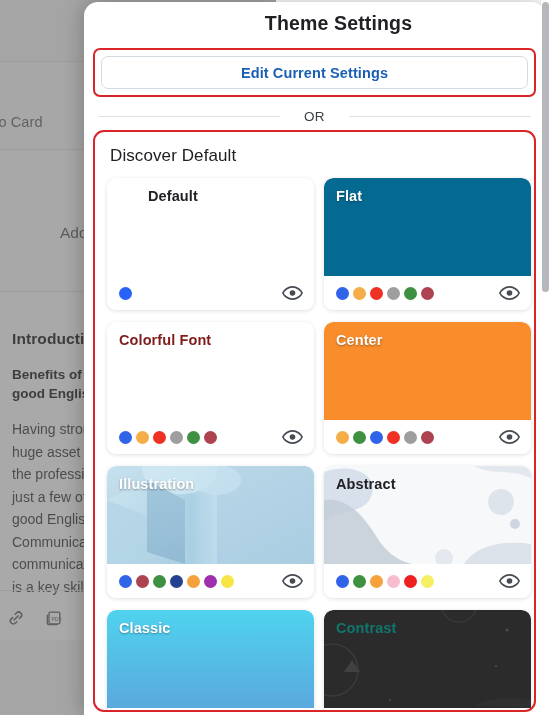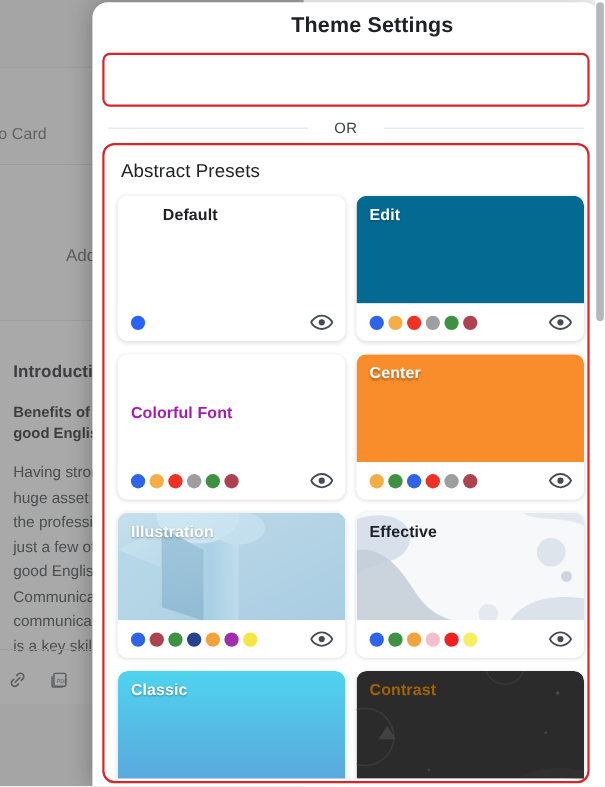--- a/index.html
+++ b/index.html
@@ -274,70 +274,71 @@
 
       <div class="bg-foot"></div>
     </div>
     <div class="scrim"></div>
   </div>
 
   <div class="modal">
 
     <div class="modal-title">Theme Settings</div>
 
+    <div class="edit-btn">Edit Current Settings</div>
 
     <div class="or-row">
       <div class="line"></div>
       <div class="or-text">OR</div>
       <div class="line"></div>
     </div>
 
     <div class="presets">
-      <div class="presets-title">Abstract Presets</div>
+      <div class="presets-title">Discover Default</div>
       <div class="grid" id="preset-grid">
           <div class="card">
             <div class="card-art">
               <div style="width:100%;height:100%;background:#ffffff"></div>
             </div>
             <div class="card-name" style="color: rgb(32, 33, 36); margin-left: 29px;">Default</div>
             <div class="card-footer">
               <div class="dots">
                 <span class="dot" style="background: rgb(41, 98, 246);"></span>
               </div>
               <span class="eye"><svg viewBox="0 0 24 16" width="21" height="16">
                   <path d="M12 1C6.6 1 2.2 5.1 1 8c1.2 2.9 5.6 7 11 7s9.8-4.1 11-7c-1.2-2.9-5.6-7-11-7z" fill="none" stroke="#444b52" stroke-width="1.9"></path>
                   <circle cx="12" cy="8" r="3.2" fill="#444b52"></circle>
                 </svg></span>
             </div>
           </div>
           <div class="card">
             <div class="card-art">
               <div style="width:100%;height:100%;background:#056a92"></div>
             </div>
-            <div class="card-name shadowed" style="color: rgb(255, 255, 255);">Edit</div>
+            <div class="card-name shadowed" style="color: rgb(255, 255, 255);">Flat</div>
             <div class="card-footer">
               <div class="dots">
                 <span class="dot" style="background: rgb(47, 99, 232);"></span>
                 <span class="dot" style="background: rgb(245, 173, 71);"></span>
                 <span class="dot" style="background: rgb(239, 49, 36);"></span>
                 <span class="dot" style="background: rgb(158, 158, 158);"></span>
                 <span class="dot" style="background: rgb(63, 145, 66);"></span>
                 <span class="dot" style="background: rgb(173, 67, 80);"></span>
               </div>
               <span class="eye"><svg viewBox="0 0 24 16" width="21" height="16">
                   <path d="M12 1C6.6 1 2.2 5.1 1 8c1.2 2.9 5.6 7 11 7s9.8-4.1 11-7c-1.2-2.9-5.6-7-11-7z" fill="none" stroke="#444b52" stroke-width="1.9"></path>
                   <circle cx="12" cy="8" r="3.2" fill="#444b52"></circle>
                 </svg></span>
             </div>
           </div>
           <div class="card">
             <div class="card-art">
               <div style="width:100%;height:100%;background:#ffffff"></div>
             </div>
-            <div class="card-name" style="color: #a21caf; margin-top: 36px;">Colorful Font</div>
+            <div class="card-name" style="color: #7f1d1d;">Colorful Font</div>
             <div class="card-footer">
               <div class="dots">
                 <span class="dot" style="background: rgb(47, 99, 232);"></span>
                 <span class="dot" style="background: rgb(245, 173, 71);"></span>
                 <span class="dot" style="background: rgb(239, 49, 36);"></span>
                 <span class="dot" style="background: rgb(158, 158, 158);"></span>
                 <span class="dot" style="background: rgb(63, 145, 66);"></span>
                 <span class="dot" style="background: rgb(173, 67, 80);"></span>
               </div>
               <span class="eye"><svg viewBox="0 0 24 16" width="21" height="16">
@@ -417,21 +418,21 @@
             <div class="card-art"><svg viewBox="0 0 207 98" width="100%" height="100%" preserveAspectRatio="none">
                 <rect width="207" height="98" fill="#f7f8f9"></rect>
                 <path d="M0 6 C28 -4 54 8 48 28 C42 50 8 44 0 58 Z" fill="#cdd9e6" opacity=".75"></path>
                 <path d="M0 34 C22 30 40 50 52 70 C62 86 72 94 88 98 L0 98 Z" fill="#c3ccd8" opacity=".85"></path>
                 <path d="M150 0 C168 10 186 2 207 12 L207 0 Z" fill="#e3e8ee"></path>
                 <path d="M140 98 C152 80 176 74 207 78 L207 98 Z" fill="#dbe2ea"></path>
                 <circle cx="177" cy="36" r="13" fill="#dde4eb"></circle>
                 <circle cx="191" cy="58" r="5" fill="#cdd6e0"></circle>
                 <circle cx="120" cy="92" r="9" fill="#e4e9ef"></circle>
               </svg></div>
-            <div class="card-name" style="color: rgb(32, 33, 36);">Effective</div>
+            <div class="card-name" style="color: rgb(32, 33, 36);">Abstract</div>
             <div class="card-footer">
               <div class="dots">
                 <span class="dot" style="background: rgb(47, 99, 232);"></span>
                 <span class="dot" style="background: rgb(63, 145, 66);"></span>
                 <span class="dot" style="background: rgb(245, 162, 60);"></span>
                 <span class="dot" style="background: rgb(246, 189, 205);"></span>
                 <span class="dot" style="background: rgb(239, 32, 32);"></span>
                 <span class="dot" style="background: rgb(246, 239, 98);"></span>
               </div>
               <span class="eye"><svg viewBox="0 0 24 16" width="21" height="16">
@@ -453,21 +454,21 @@
             <div class="card-art"><svg viewBox="0 0 207 98" width="100%" height="100%" preserveAspectRatio="none">
                 <rect width="207" height="98" fill="#2b2b2b"></rect>
                 <circle cx="8" cy="60" r="26" fill="none" stroke="#3a3a3a" stroke-width="1.6"></circle>
                 <circle cx="135" cy="-6" r="18" fill="none" stroke="#383838" stroke-width="1.4"></circle>
                 <path d="M20 62 L28 50 L36 62 Z" fill="#414141"></path>
                 <circle cx="183" cy="20" r="1.6" fill="#4a4a4a"></circle>
                 <circle cx="172" cy="56" r="1.2" fill="#454545"></circle>
                 <circle cx="66" cy="90" r="1.3" fill="#434343"></circle>
                 <path d="M150 96 q20 -12 57 -6 L207 98 Z" fill="#303030"></path>
               </svg></div>
-            <div class="card-name" style="color: #a16207;">Contrast</div>
+            <div class="card-name" style="color: #0f766e;">Contrast</div>
             <div class="card-footer">
               <div class="dots"></div>
             </div>
           </div>
         </div>
     </div>
 
     <div class="hl hl-edit"></div>
     <div class="hl hl-presets"></div>
   </div>

